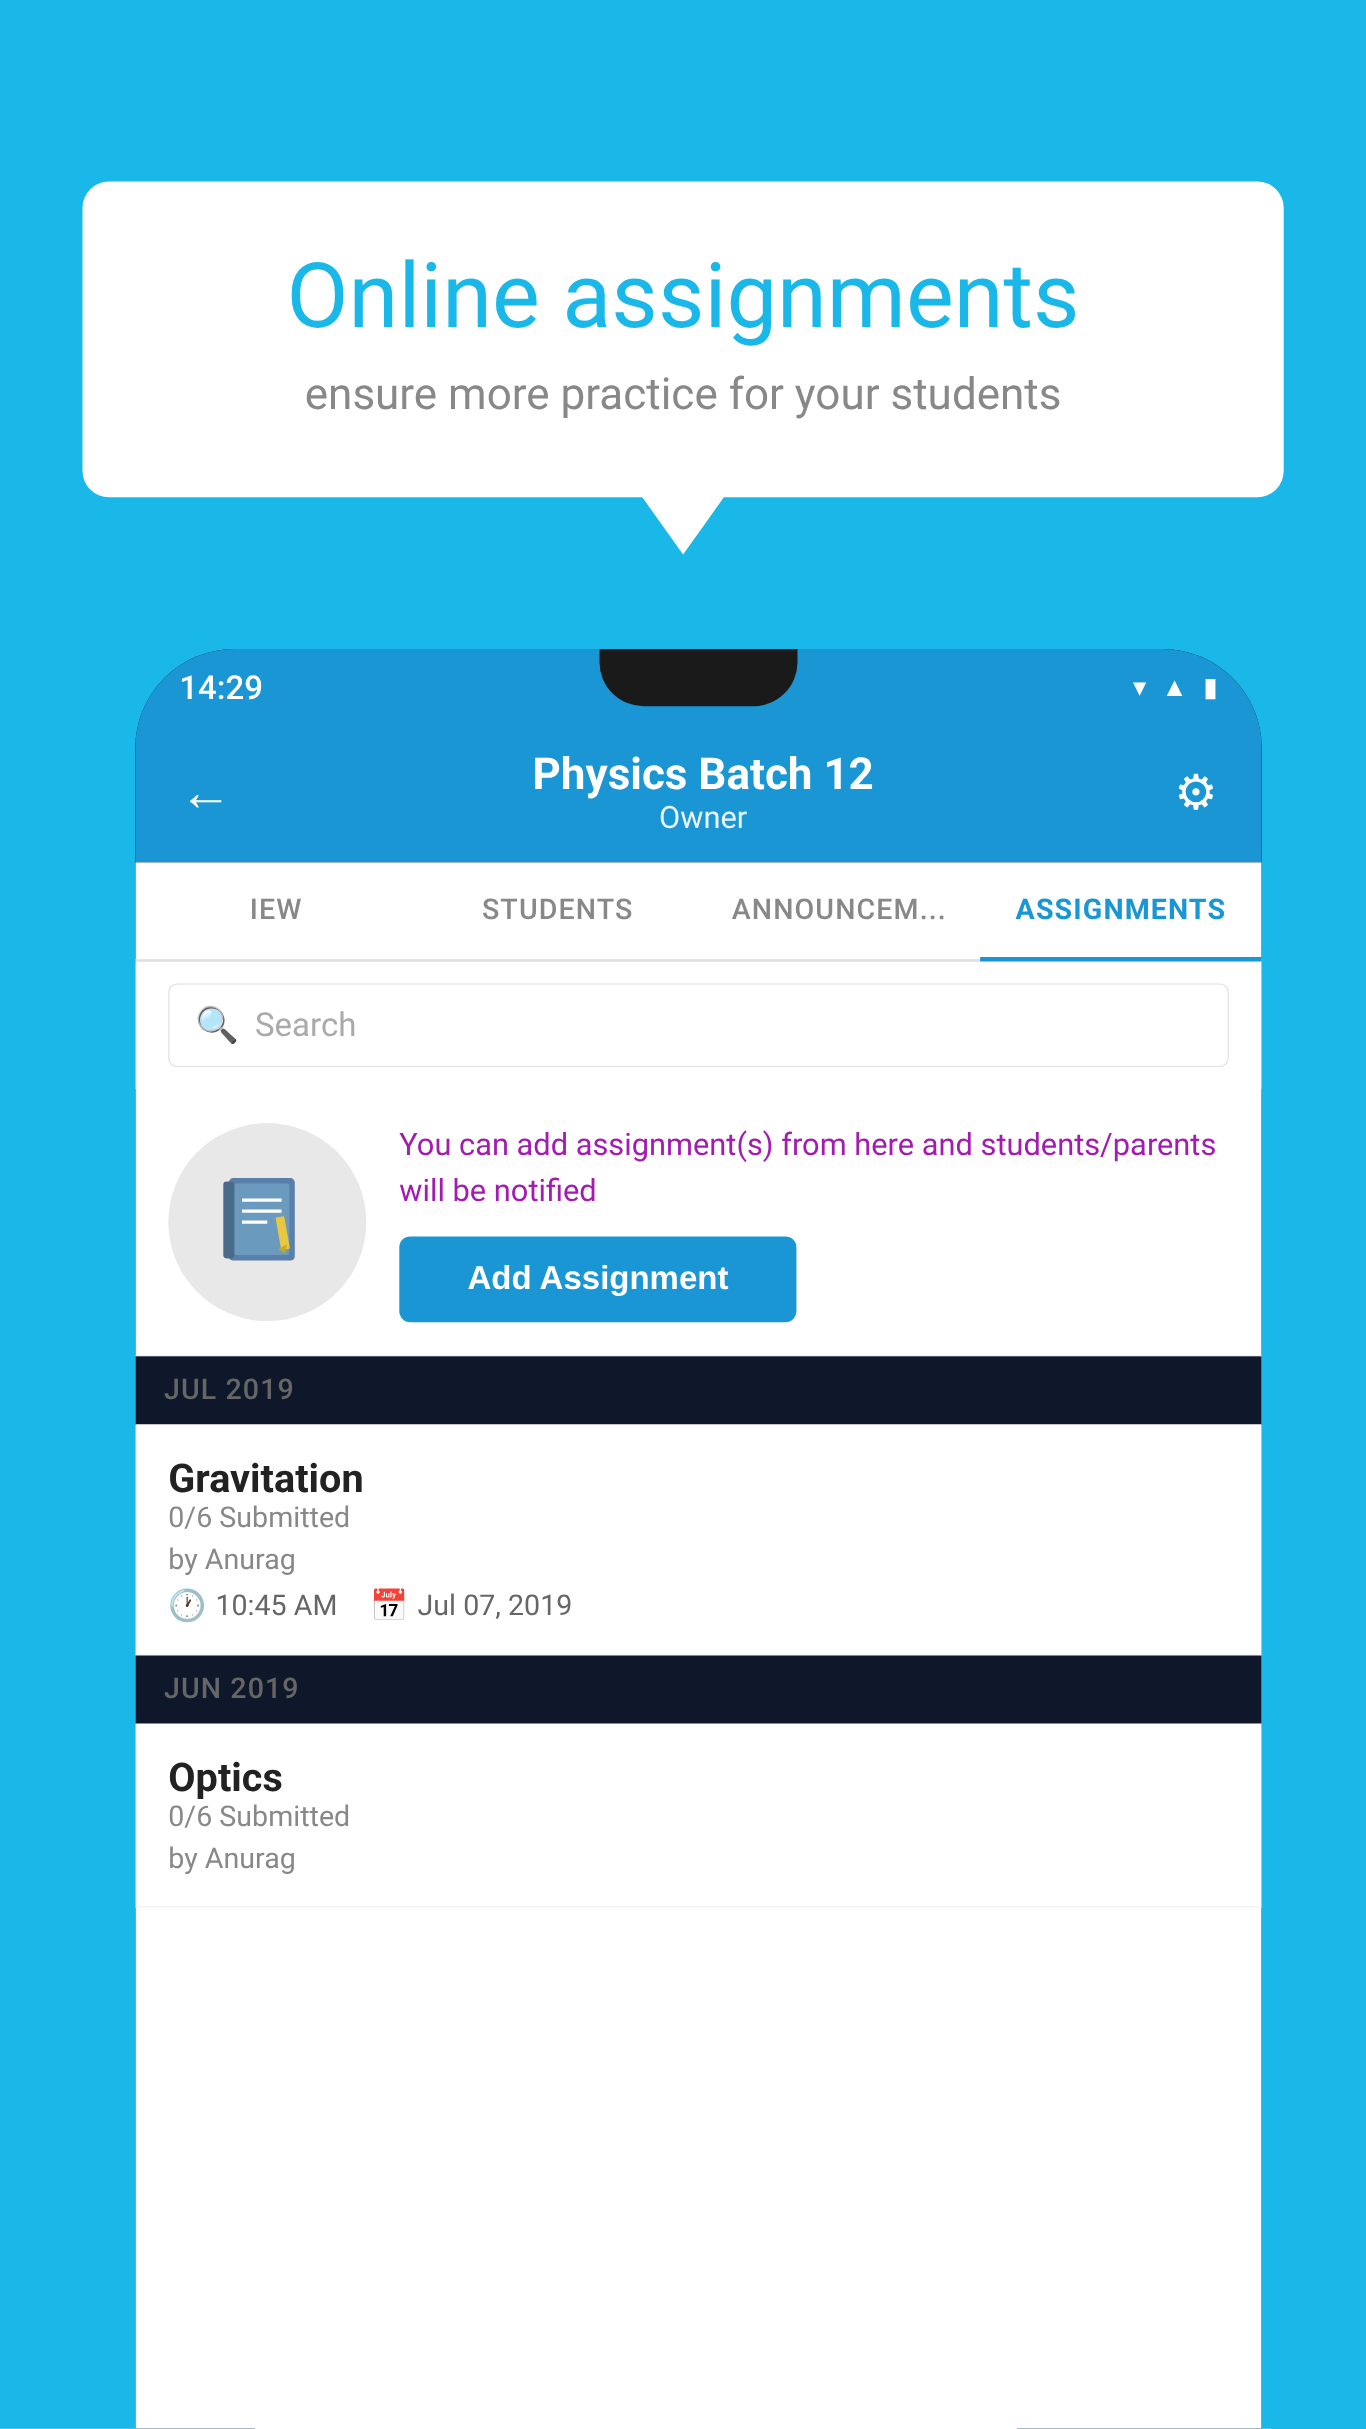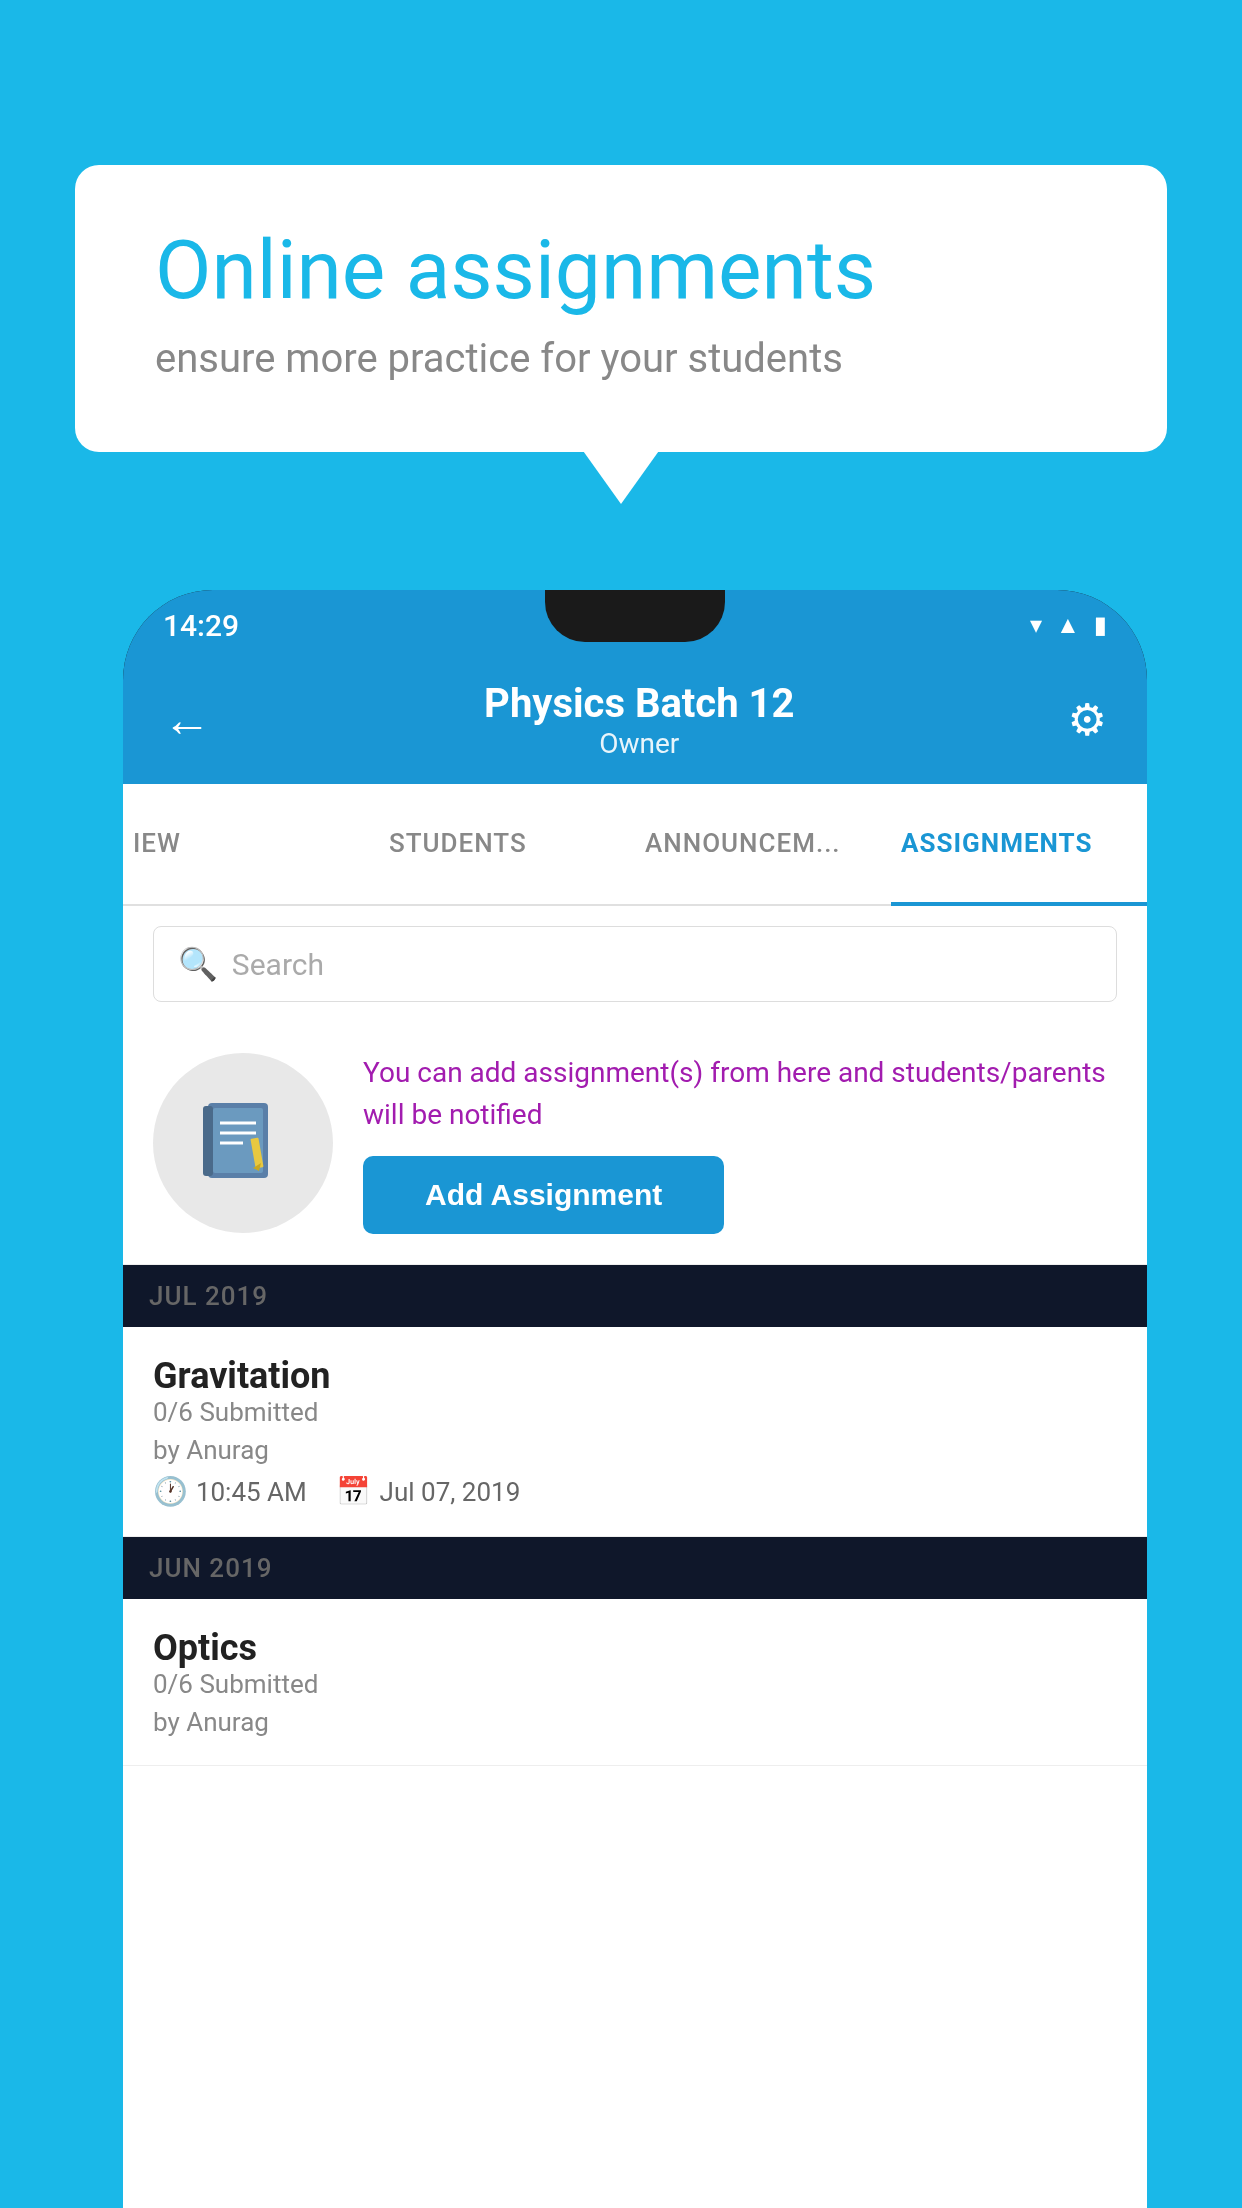--- a/index.html
+++ b/index.html
@@ -15,20 +15,21 @@
 
     
     .speech-bubble {
       position: absolute;
       top: 165px;
       left: 75px;
       right: 75px;
       background: white;
       border-radius: 24px;
       padding: 60px 80px 70px 80px;
+      text-align: center;
     }
 
     .speech-bubble::after {
       content: '';
       position: absolute;
       bottom: -52px;
       left: 50%;
       transform: translateX(-50%);
       width: 0;
       height: 0;
@@ -144,22 +145,22 @@
 
     
     .tabs {
       background: white;
       display: flex;
       border-bottom: 2px solid #e0e0e0;
     }
 
     .tab {
       flex: 1;
-      text-align: left;
-      padding: 44px 10px;
+      text-align: center;
+      padding: 28px 10px;
       font-size: 26px;
       color: #888;
       font-weight: 500;
       letter-spacing: 1px;
       cursor: pointer;
     }
 
     .tab.active {
       color: #1a96d4;
       border-bottom: 4px solid #1a96d4;

